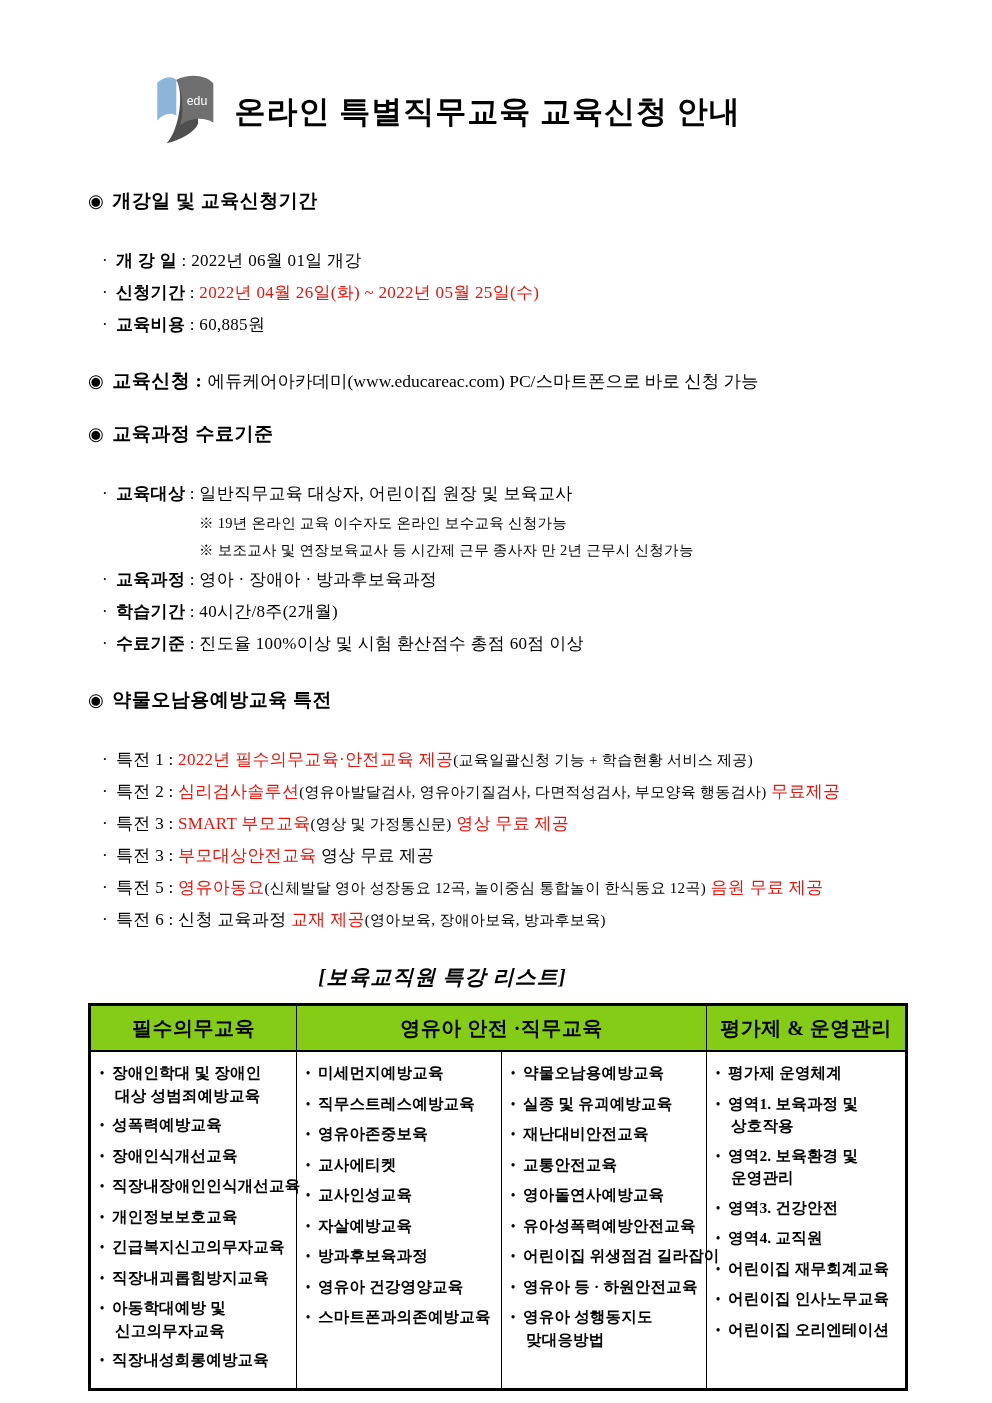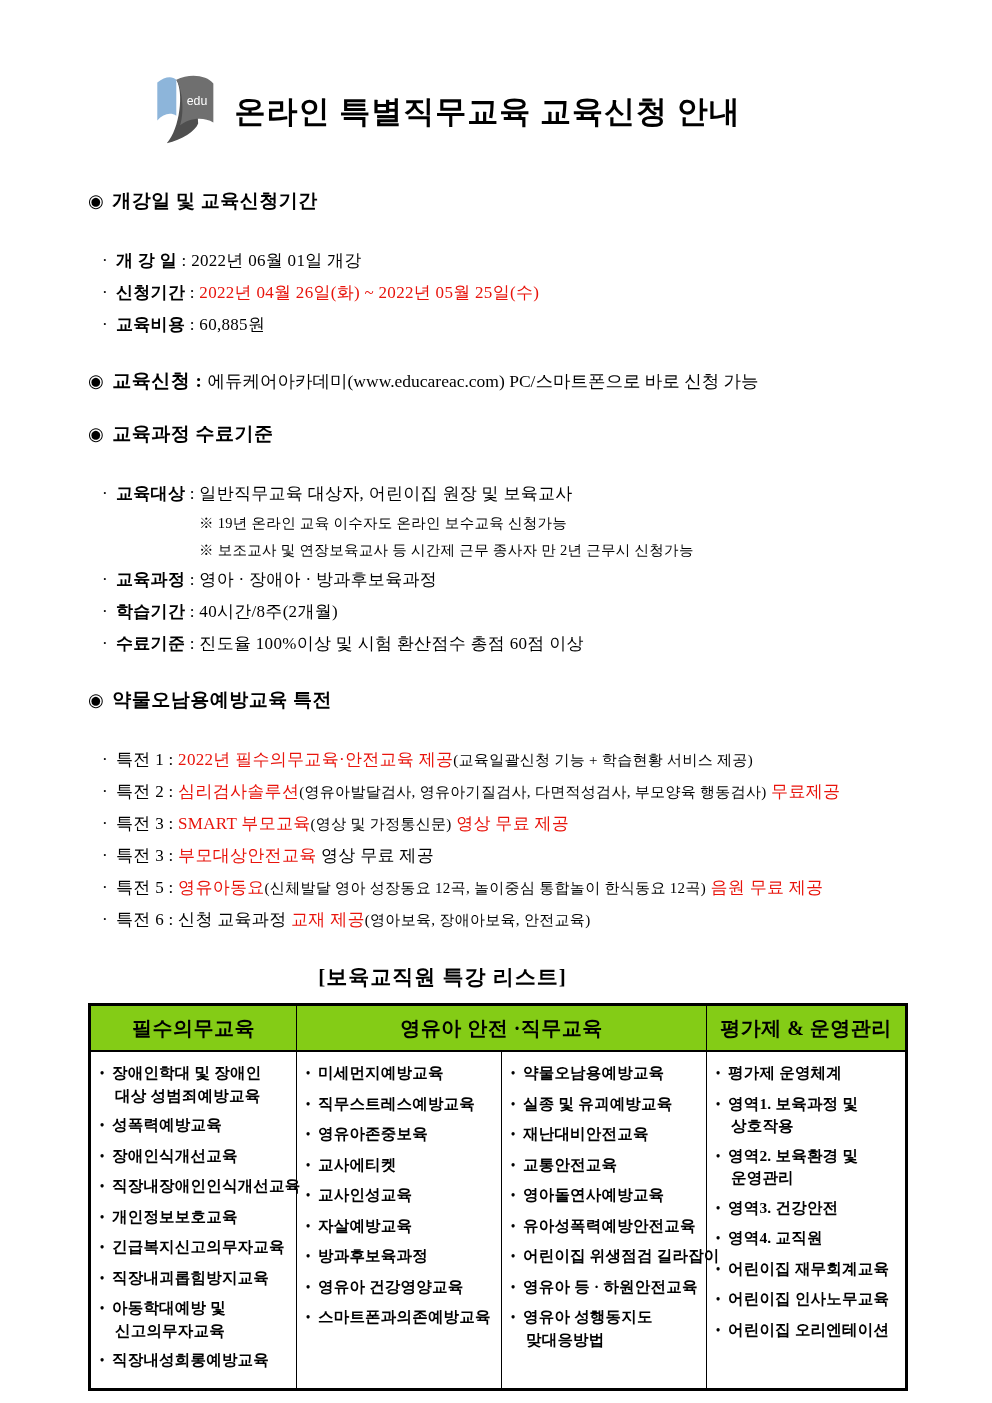--- a/index.html
+++ b/index.html
@@ -24,21 +24,21 @@
   .items{margin-left:14px;margin-top:31px;}
   .kv-line{font-size:17px;line-height:32px;letter-spacing:.3px;white-space:nowrap;}
   .kv-line .dot{display:inline-block;width:14px;text-align:left;}
   .kv-line .lab{font-weight:bold;}
   .benefits .kv-line .lab{font-weight:normal;}
   .note{font-size:14.5px;line-height:27px;margin-left:97px;letter-spacing:.3px;white-space:nowrap;}
   .red{color:#e8130b;}
   .small{font-size:15px;}
 
   
-  h3.table-title{margin:6px 0 12px 0;text-align:center;font-size:21px;font-weight:bold;letter-spacing:1px;}
+  h3.table-title{margin:6px 0 12px 0;text-align:center;font-size:21px;font-weight:bold;letter-spacing:1px;font-style:italic;}
   table.courses{border-collapse:collapse;border:3px solid #000;table-layout:fixed;width:817px;}
   table.courses th{
     background:#84cc16;border:1px solid #000;border-bottom:2px solid #000;
     font-size:20px;font-weight:bold;height:42px;text-align:center;letter-spacing:.5px;
   }
   table.courses td{
     border:1px solid #000;vertical-align:top;padding:10px 6px 8px 9px;
     font-size:15.5px;letter-spacing:.2px;
   }
   .titem{margin:0 0 8px 0;font-weight:bold;}
@@ -90,21 +90,21 @@
   </section>
 
   <section class="benefits">
     <h2 class="sec-head"><span class="fisheye">◉</span><span>약물오남용예방교육 특전</span></h2>
     <div class="items">
         <div class="kv-line"><span class="dot">·</span><span class="lab">특전 1</span><span> : </span><span class="red ">2022년 필수의무교육·안전교육 제공</span><span class="small">(교육일괄신청 기능 + 학습현황 서비스 제공)</span></div>
         <div class="kv-line"><span class="dot">·</span><span class="lab">특전 2</span><span> : </span><span class="red ">심리검사솔루션</span><span class="small">(영유아발달검사, 영유아기질검사, 다면적성검사, 부모양육 행동검사)</span><span class="red "> 무료제공</span></div>
         <div class="kv-line"><span class="dot">·</span><span class="lab">특전 3</span><span> : </span><span class="red ">SMART 부모교육</span><span class="small">(영상 및 가정통신문)</span><span class="red "> 영상 무료 제공</span></div>
         <div class="kv-line"><span class="dot">·</span><span class="lab">특전 3</span><span> : </span><span class="red ">부모대상안전교육</span><span class=""> 영상 무료 제공</span></div>
         <div class="kv-line"><span class="dot">·</span><span class="lab">특전 5</span><span> : </span><span class="red ">영유아동요</span><span class="small">(신체발달 영아 성장동요 12곡, 놀이중심 통합놀이 한식동요 12곡)</span><span class="red "> 음원 무료 제공</span></div>
-        <div class="kv-line"><span class="dot">·</span><span class="lab">특전 6</span><span> : </span><span class="">신청 교육과정 </span><span class="red ">교재 제공</span><span class="small">(영아보육, 장애아보육, 안전교육)</span></div>
+        <div class="kv-line"><span class="dot">·</span><span class="lab">특전 6</span><span> : </span><span class="">신청 교육과정 </span><span class="red ">교재 제공</span><span class="small">(영아보육, 장애아보육, 방과후보육)</span></div>
       </div>
   </section>
 
   <h3 class="table-title">[보육교직원 특강 리스트]</h3>
 
   <table class="courses">
     <colgroup>
         <col style="width:207px">
         <col style="width:205px">
         <col style="width:205px">

